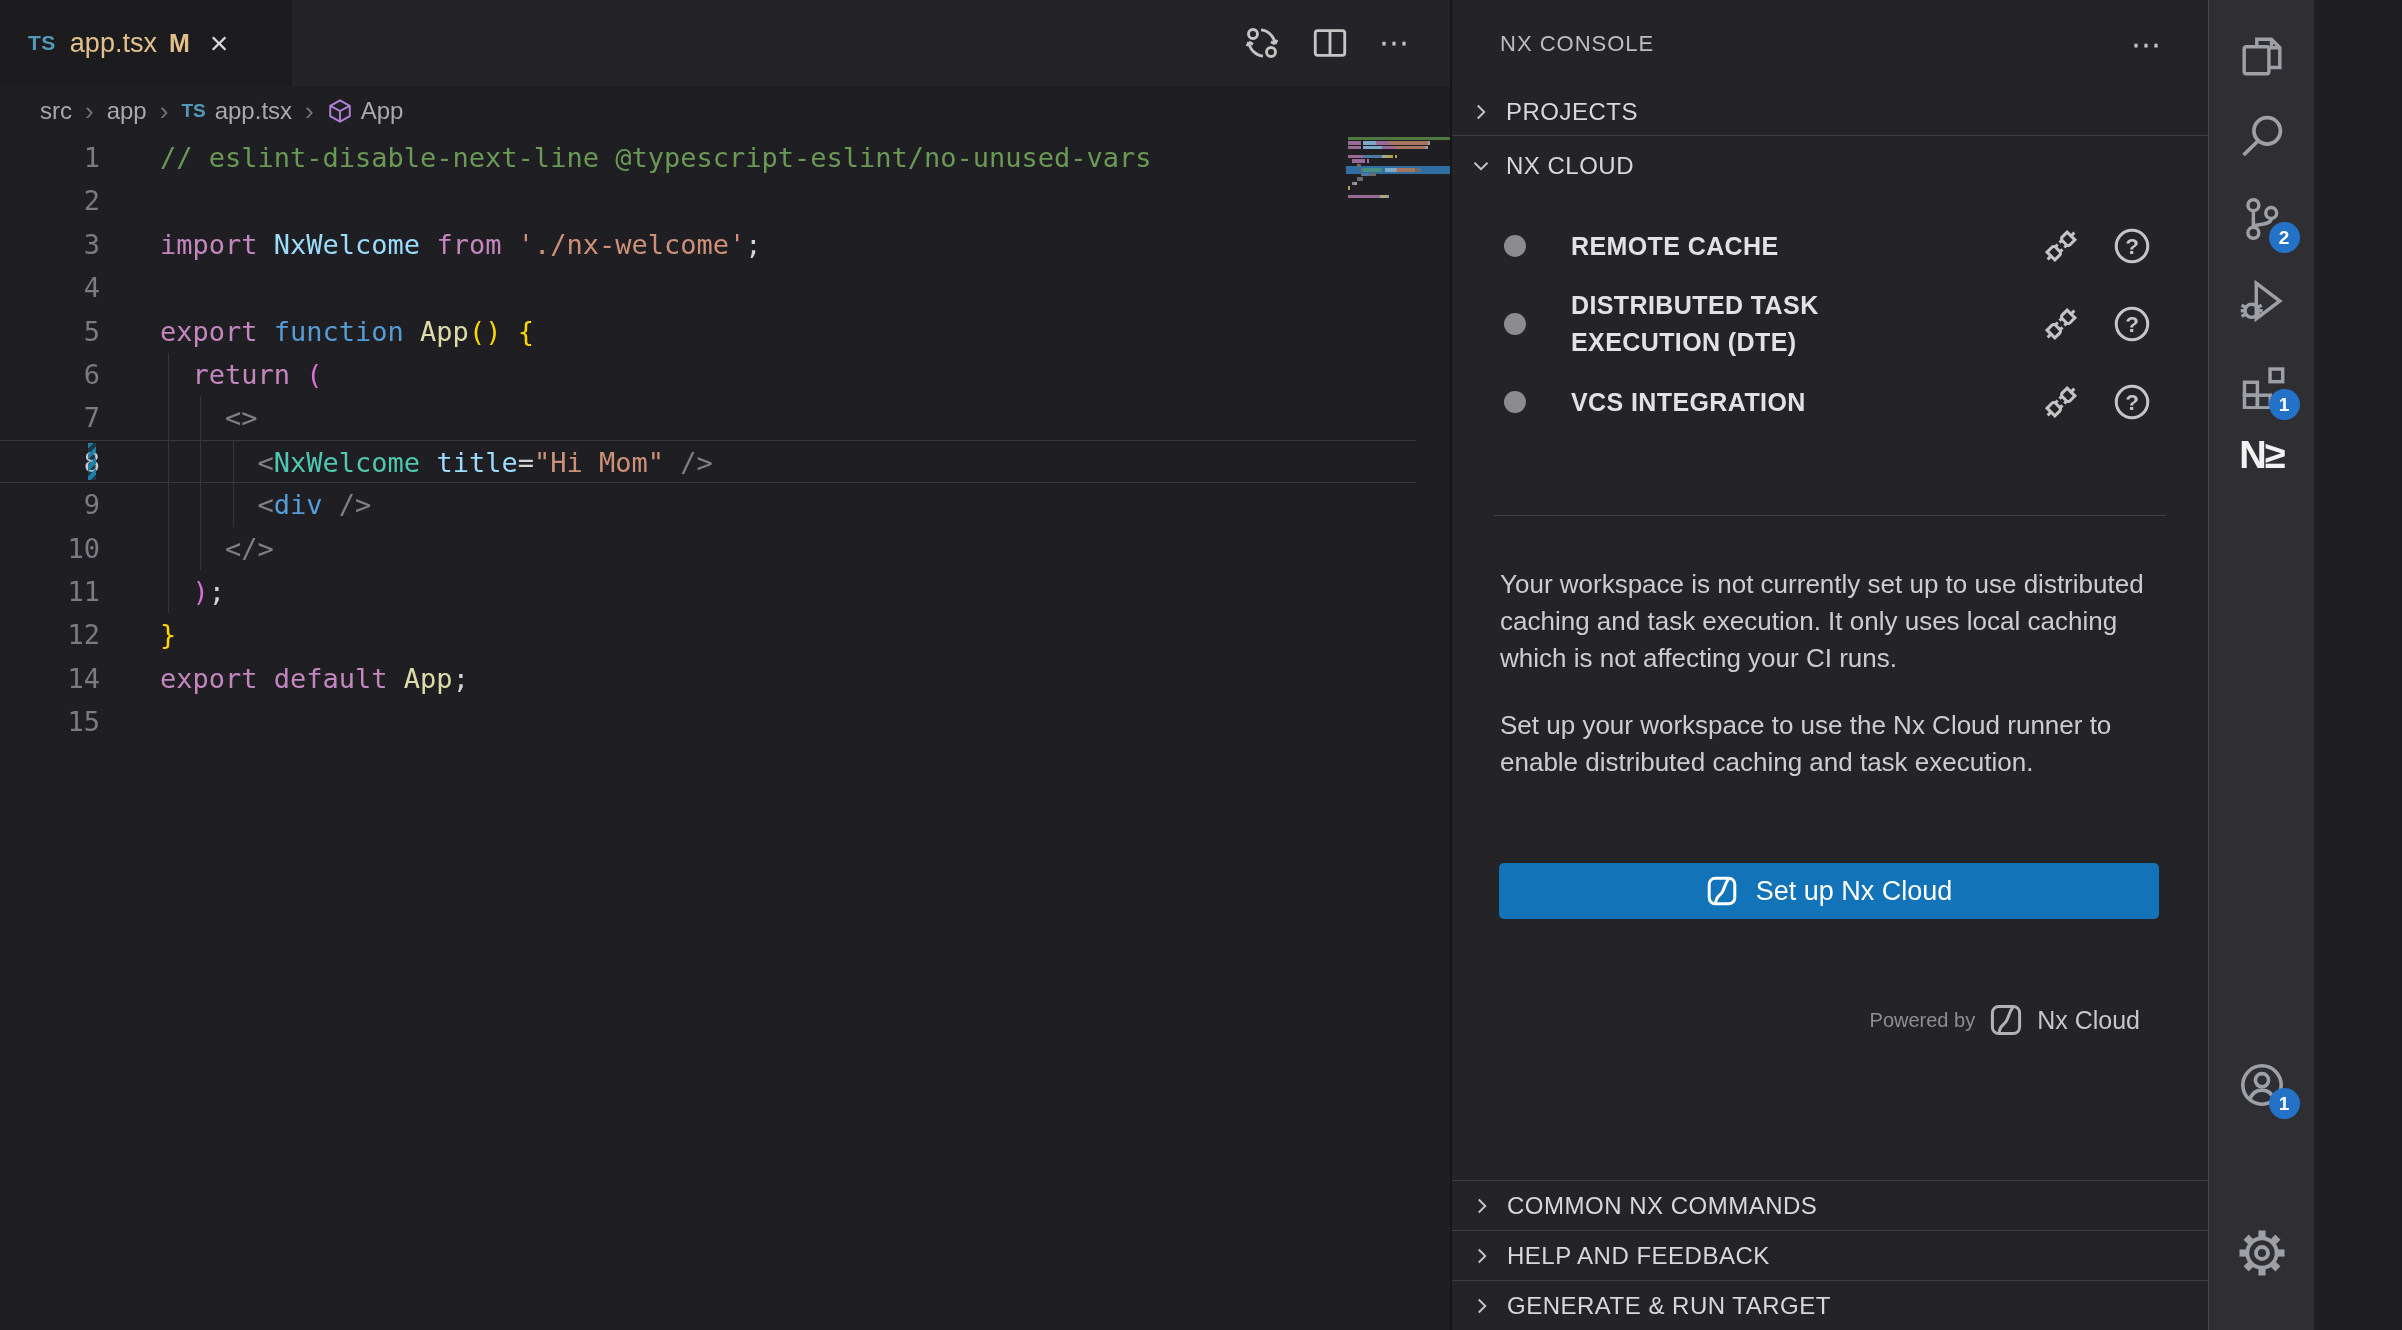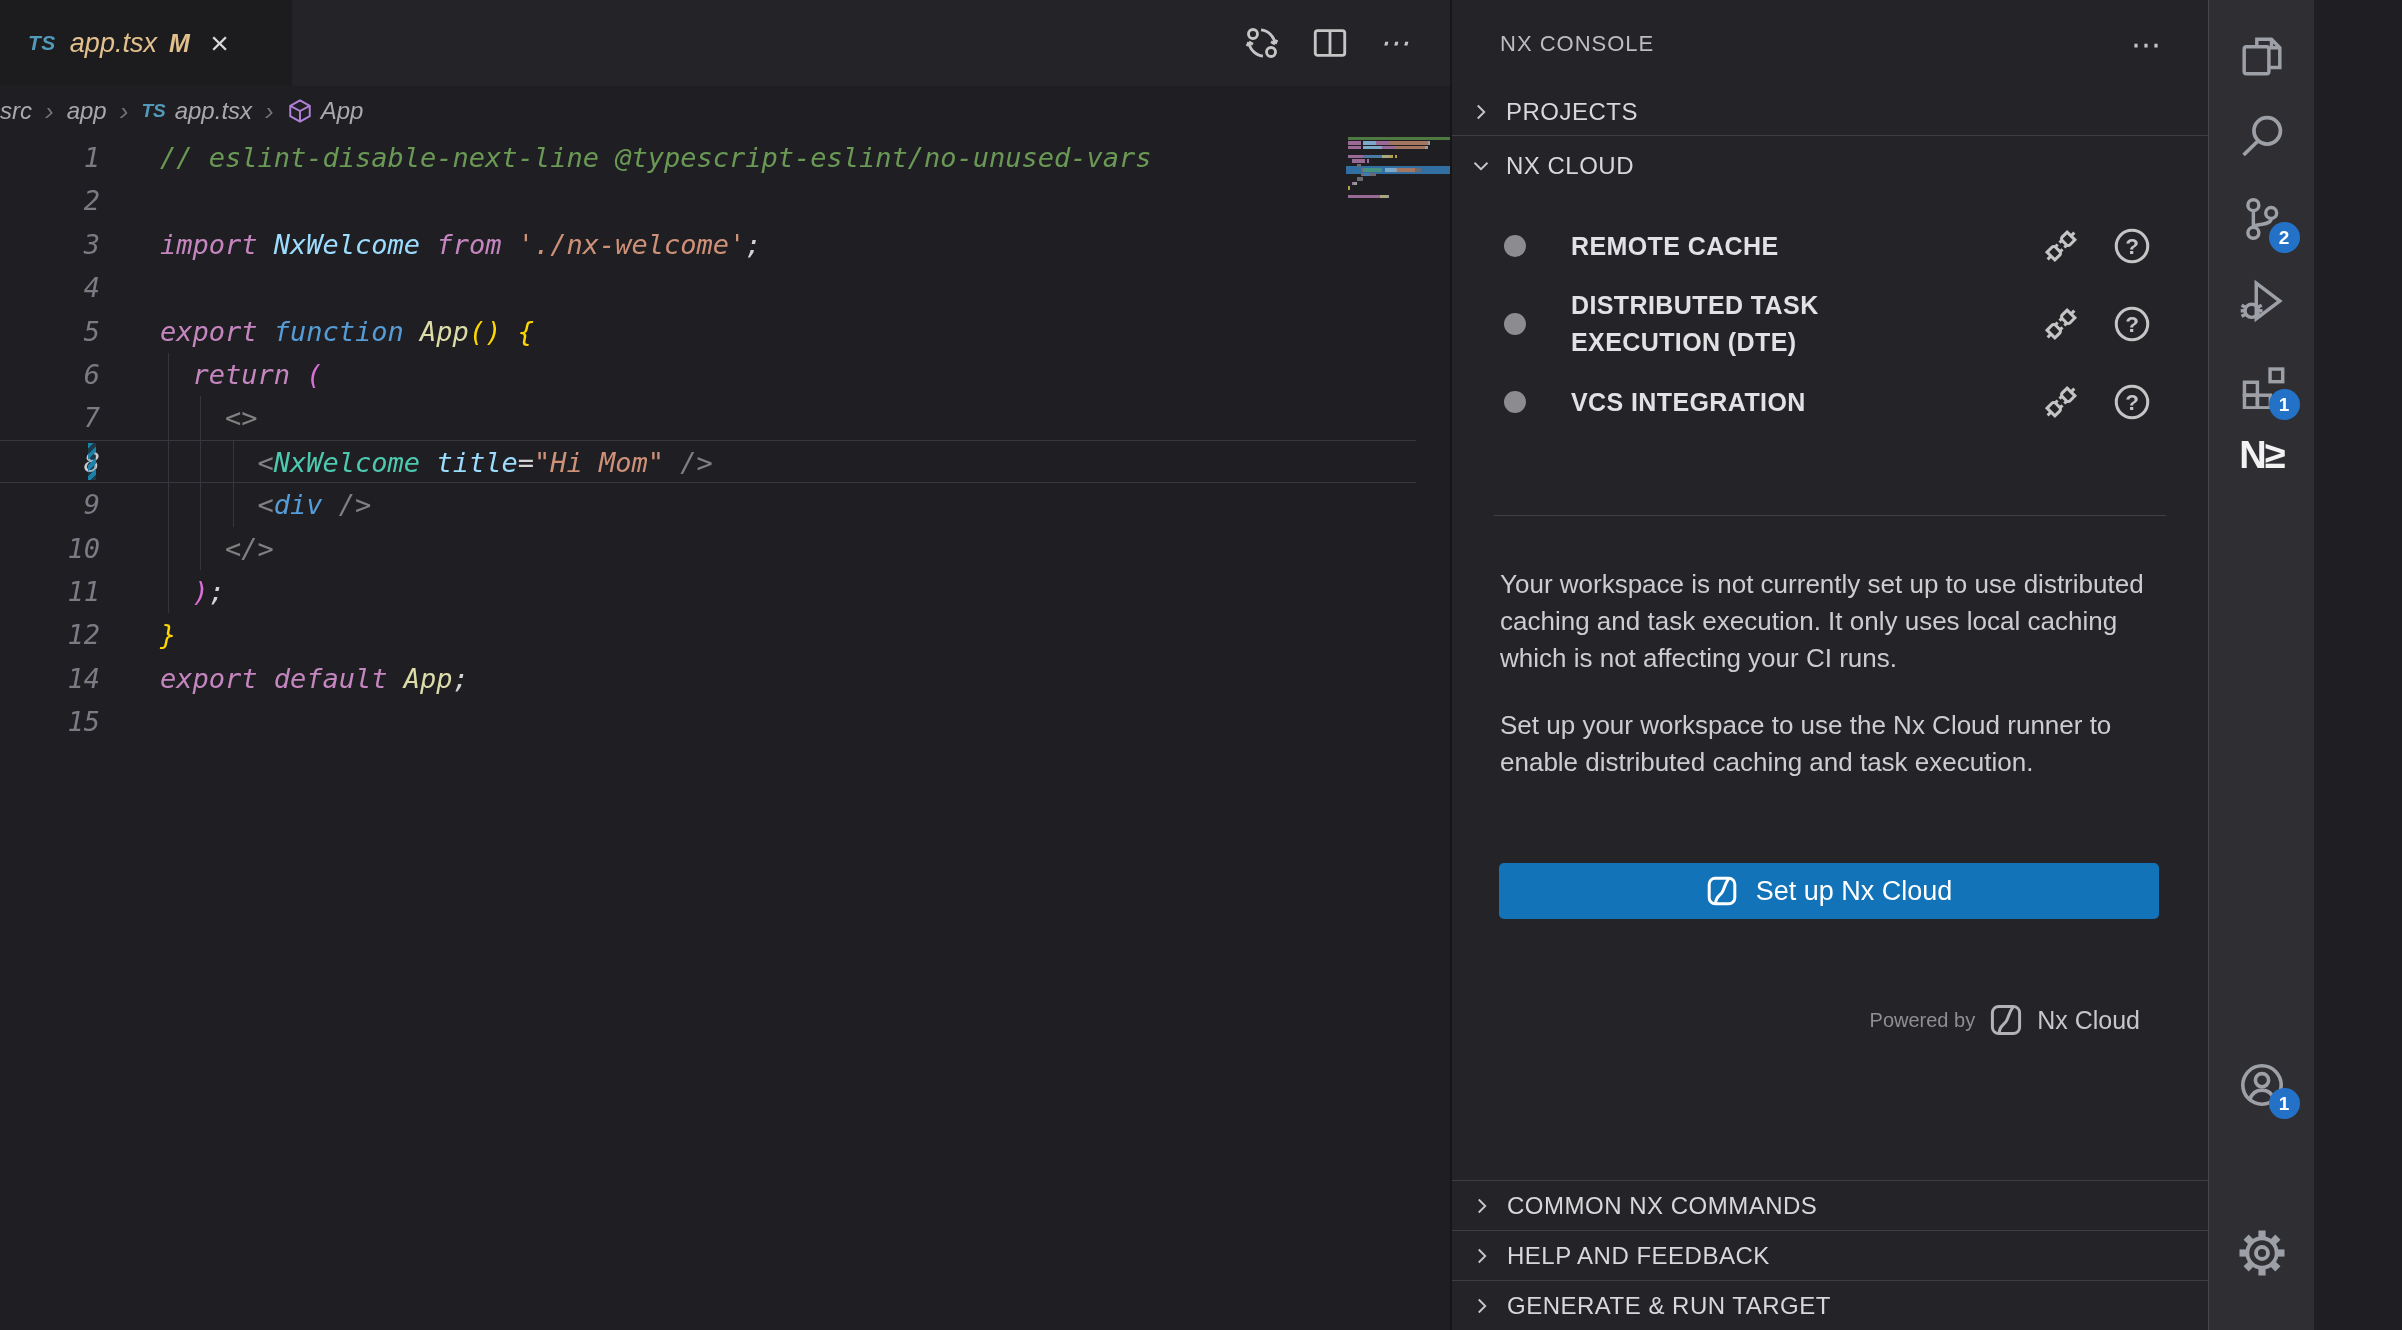--- a/index.html
+++ b/index.html
@@ -1,32 +1,32 @@
 <!DOCTYPE html>
 <html><head>
 <meta charset="utf-8">
 <style>
   html,body{margin:0;padding:0;background:#111;}
   #app{position:relative;width:2402px;height:1330px;overflow:hidden;display:flex;
        font-family:"Liberation Sans",sans-serif;background:#1f1f23;}
 
   
-  .editor-group{position:relative;width:1450px;height:100%;background:#1f1f23;flex:none;font-style:italic;}
+  .editor-group{position:relative;width:1450px;height:100%;background:#1f1f23;flex:none;}
   .tabbar{height:86px;background:#242428;display:flex;align-items:stretch;}
   .tab{width:292px;background:#1c1c1f;display:flex;align-items:center;
        padding:0 20px 0 28px;box-sizing:border-box;cursor:pointer;}
   .tab-ts{color:#519aba;font-weight:700;font-size:21px;letter-spacing:.5px;}
   .tab-name{color:#e2c08d;font-size:27px;margin-left:14px;}
   .tab-m{color:#e2c08d;font-size:25px;font-weight:600;margin-left:12px;}
   .tab-close{color:#d8d8d8;font-size:32px;margin-left:20px;line-height:1;}
   .editor-actions{margin-left:auto;display:flex;align-items:center;gap:30px;padding-right:38px;}
   .editor-actions svg{display:block;}
   .dots{color:#c5c5c5;font-size:30px;letter-spacing:3px;line-height:1;}
 
-  .breadcrumbs{height:50px;display:flex;align-items:center;
+  .breadcrumbs{height:50px;display:flex;align-items:center;padding-left:40px;
                font-size:24px;color:#9f9fa3;background:#1f1f23;}
   .bc-sep{color:#737378;margin:0 13px;font-size:26px;}
   .bc-ts{color:#519aba;font-weight:700;font-size:19px;margin-right:9px;}
   .bc-item{color:#a9a9ad;}
   .bc-icon{margin-right:8px;display:inline-flex;vertical-align:-4px;}
 
   .code-area{position:absolute;top:136px;left:0;right:34px;}
   .code-row{display:flex;height:43.4px;line-height:43.4px;box-sizing:border-box;
             font-family:"DejaVu Sans Mono",monospace;font-size:27px;}
   .code-row.active{border-top:1px solid #37373d;border-bottom:1px solid #37373d;}

